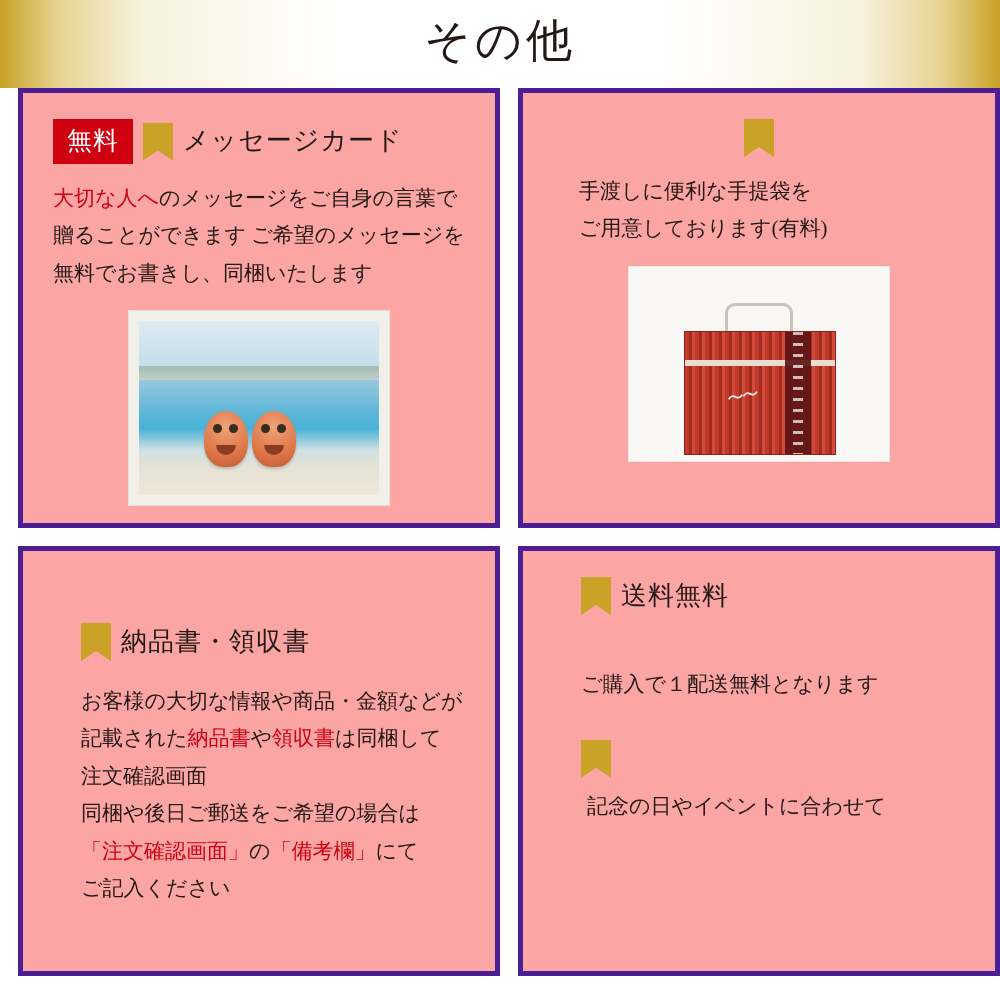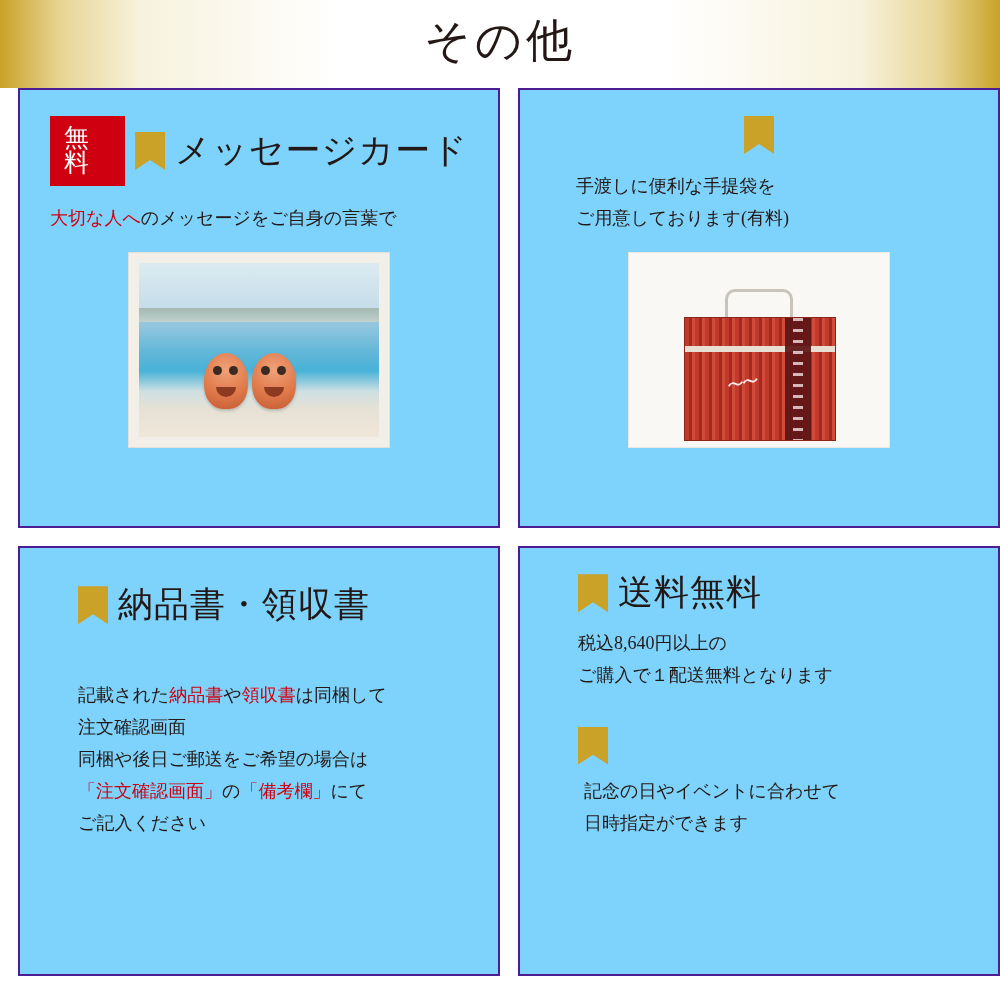--- a/index.html
+++ b/index.html
@@ -52,22 +52,22 @@
     padding: 0 18px;
     box-sizing: border-box;
     display: grid;
     grid-template-columns: 482px 482px;
     grid-template-rows: 440px 430px;
     column-gap: 18px;
     row-gap: 18px;
   }
 
   .card {
-    border: 2px solid #4c1d95;
-    background: #7dd3fc;
+    border: 5px solid #4c1d95;
+    background: #fca5a5;
     box-sizing: border-box;
     padding: 26px 30px;
     position: relative;
     overflow: hidden;
   }
 
   
   .heading-row {
     display: flex;
     align-items: center;
@@ -86,30 +86,30 @@
     letter-spacing: 1px;
   }
   .ribbon {
     width: 30px;
     height: 38px;
     background: #c9a227;
     clip-path: polygon(0 0, 100% 0, 100% 100%, 50% 74%, 0 100%);
     flex: none;
   }
   .heading-text {
-    font-size: 35px;
+    font-size: 26px;
     color: #231815;
     letter-spacing: 1px;
     line-height: 1.1;
     white-space: nowrap;
   }
 
   
   .body-text {
-    font-size: 18px;
+    font-size: 21px;
     line-height: 1.78;
     color: #231815;
     margin-top: 16px;
   }
   .body-text.center-block {
     padding-left: 26px;
   }
   .red {
     color: #cf000f;
   }
@@ -287,20 +287,22 @@
   <div class="grid">
 
     <div class="card">
       <div class="heading-row">
         <span class="badge-free">無料</span>
         <span class="ribbon"></span>
         <span class="heading-text">メッセージカード</span>
       </div>
       <div class="body-text">
         <span class="red">大切な人へ</span><span>のメッセージをご自身の言葉で</span><br>
+        <span style="white-space:pre-line">贈ることができます ご希望のメッセージを
+無料でお書きし、同梱いたします</span>
       </div>
       <div class="photo-wrap">
         <div class="photo-card">
           <div class="photo-inner">
             <div class="sea-sky"></div>
             <div class="sea-horizon"></div>
             <div class="shisa left">
                 <span class="shisa-mouth"></span>
               </div>
             <div class="shisa right">
@@ -325,53 +327,52 @@
               <div class="bag-top-edge"></div>
               <div class="bag-stripe"></div>
               <div class="bag-logo">〜〜</div>
             </div>
           </div>
         </div>
       </div>
     </div>
 
     <div class="card">
-      <div class="heading-row" style="margin-top:12px; padding-left:28px;">
+      <div class="heading-row" style="margin-top:46px; padding-left:28px;">
         <span class="ribbon"></span>
         <span class="heading-text">納品書・領収書</span>
       </div>
       <div class="body-text" style="margin-top:22px; padding-left:28px;">
-        <br>
+        <span>お客様の大切な情報や商品・金額などが</span><br>
         <span>記載された</span><span class="red">納品書</span><span>や</span><span class="red">領収書</span><span>は同梱して</span><br>
         <span>注文確認画面</span><br>
         <span>同梱や後日ご郵送をご希望の場合は</span><br>
         <span class="red">「注文確認画面」</span><span>の</span><span class="red">「備考欄」</span><span>にて</span><br>
         <span>ご記入ください</span>
       </div>
     </div>
 
     <div class="card">
       <div class="block">
         <div class="heading-row" style="padding-left:28px;">
           <span class="ribbon"></span>
           <span class="heading-text">送料無料</span>
         </div>
         <div class="body-text" style="padding-left:28px; margin-top:14px;">
-          <span>税込8,640円以上の</span><br>
+          <br>
           <span>ご購入で１配送無料となります</span>
         </div>
       </div>
 
       <div class="spacer-lg"></div>
 
       <div class="block">
         <div class="heading-row" style="padding-left:28px;">
           <span class="ribbon"></span>
         </div>
         <div class="body-text" style="padding-left:34px; ">
           <span>記念の日やイベントに合わせて</span><br>
-          <span>日時指定ができます</span>
         </div>
       </div>
     </div>
 
   </div>
 </div>
 
 </body></html>

